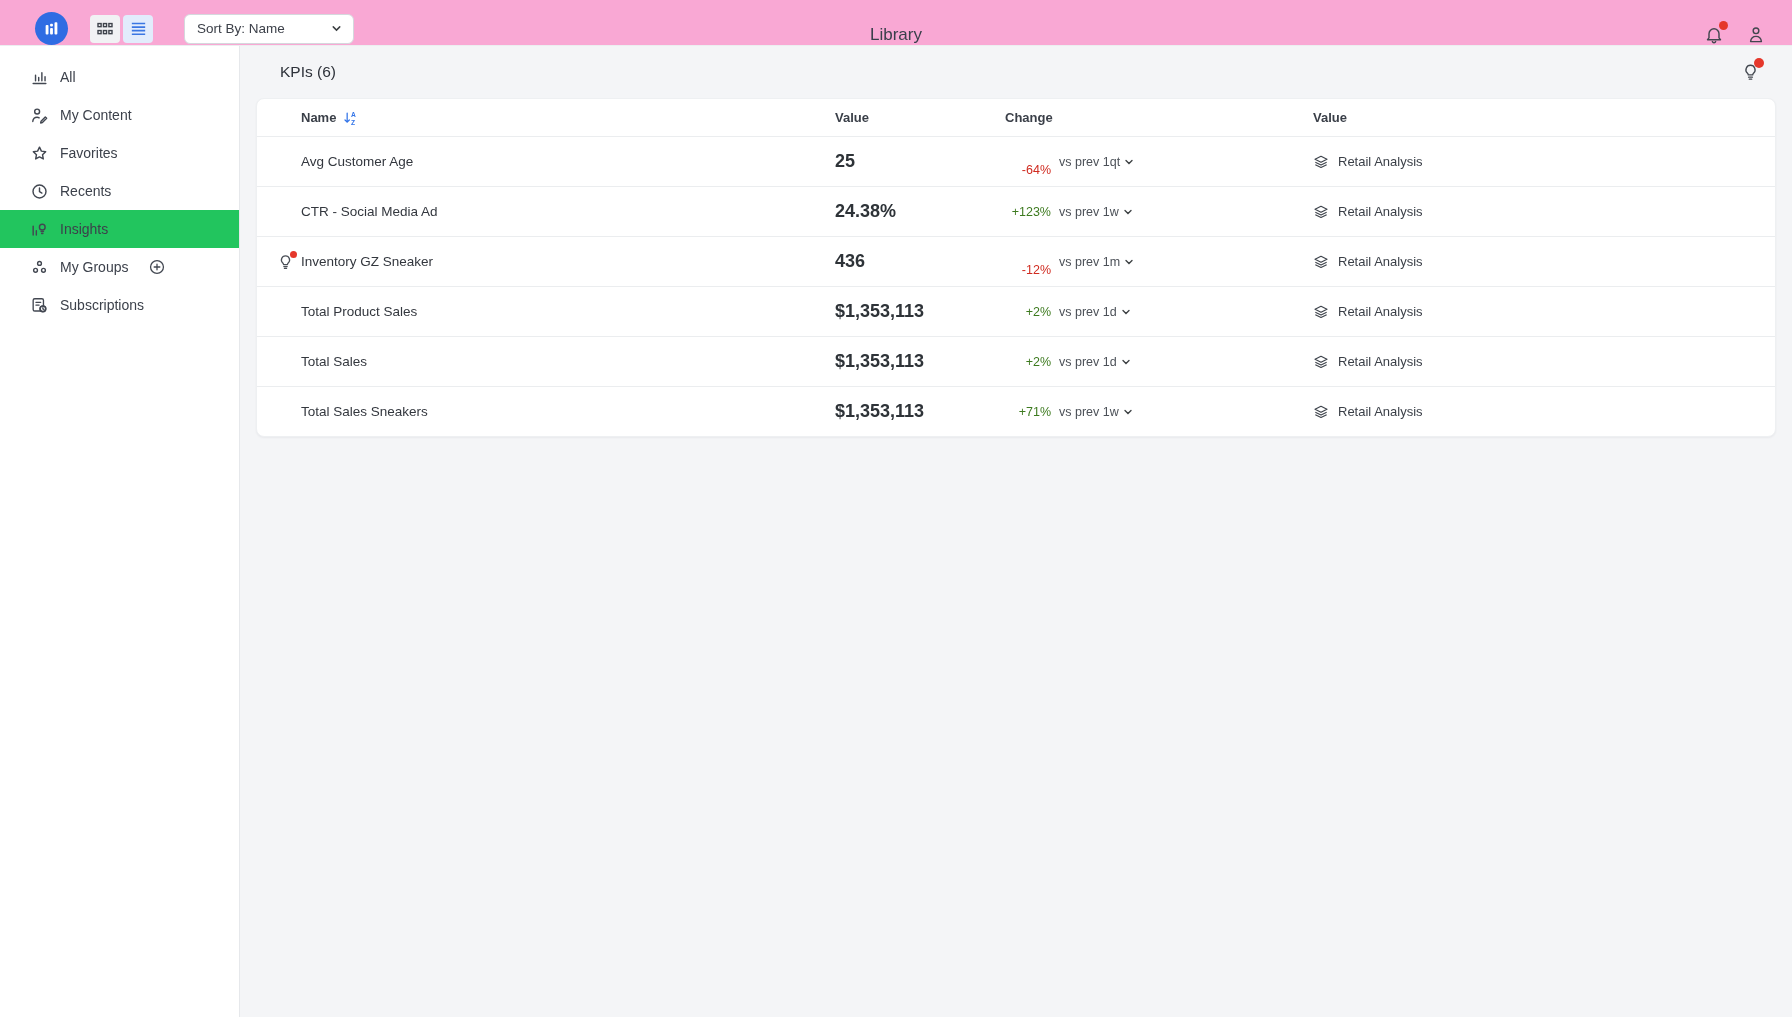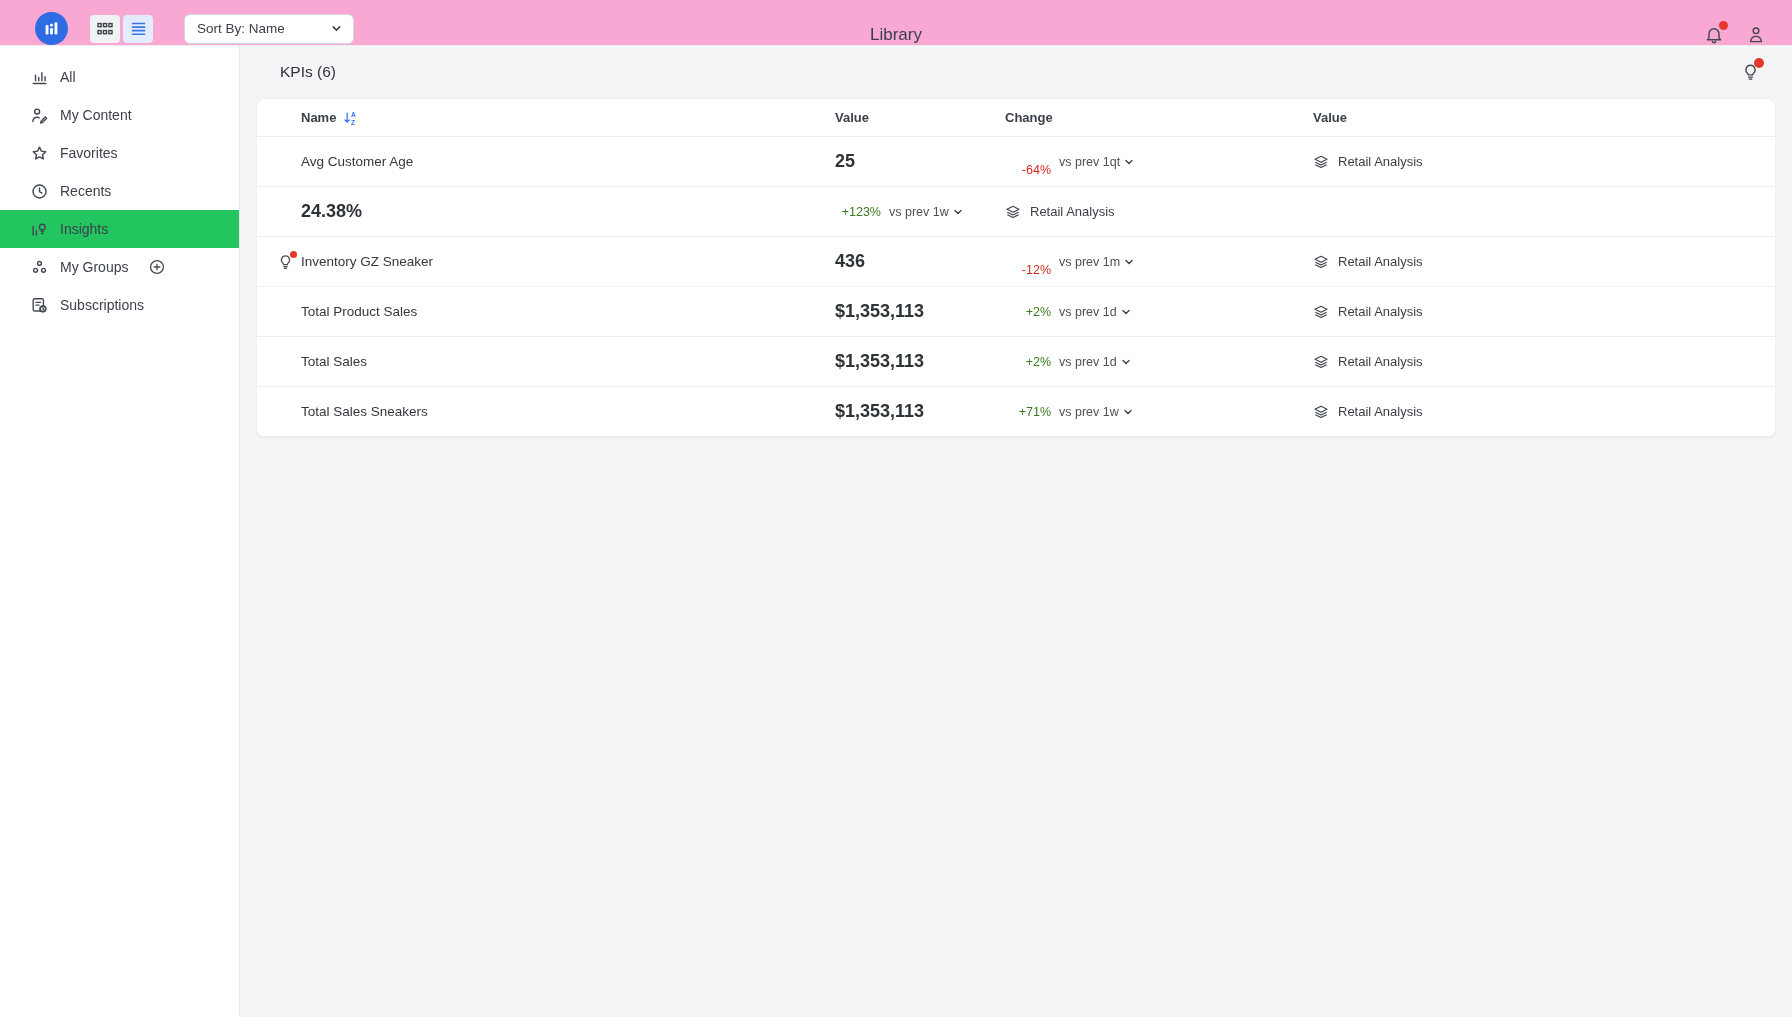--- a/index.html
+++ b/index.html
@@ -244,20 +244,21 @@
     </span>
   </div>
         <div class="trow" data-interactable="true">
     <span class="cell-icon" data-interactable="false" style="visibility: hidden;">
       <svg width="17" height="18" viewBox="0 0 24 24" fill="none" stroke="#4a4f57" stroke-width="1.8" stroke-linecap="round" stroke-linejoin="round">
         <path d="M12 3.5a5.7 5.7 0 0 0-3.8 10c.6.55 1 1.3 1 2.2h5.6c0-.9.4-1.65 1-2.2a5.7 5.7 0 0 0-3.8-10z"></path>
         <path d="M9.6 18.5h4.8M10.5 21h3"></path>
       </svg>
 
     </span>
+    <span class="cell-name" data-interactable="false">CTR - Social Media Ad</span>
     <span class="cell-value" data-interactable="false">24.38%</span>
     <span class="cell-change" data-interactable="true">
       <span class="pct up" data-interactable="false">+123%</span>
       <span class="cmp" data-interactable="false">vs prev 1w</span>
       <svg class="chev" data-interactable="false" width="12" height="12" viewBox="0 0 16 16" fill="none" stroke="currentColor" stroke-width="1.8" stroke-linecap="round">
         <path d="M4 6l4 4 4-4"></path>
       </svg>
     </span>
     <span class="cell-source" data-interactable="true">
       <svg data-interactable="false" width="16" height="16" viewBox="0 0 24 24" fill="none" stroke="#3f444c" stroke-width="1.7" stroke-linejoin="round">

